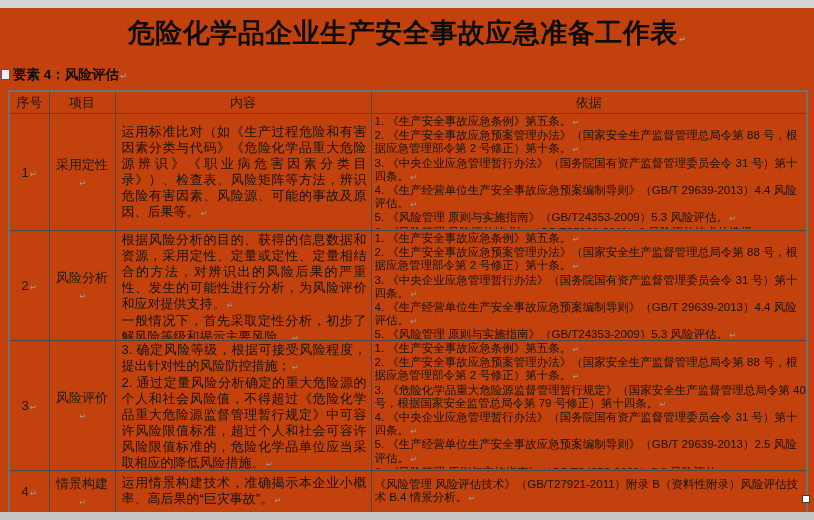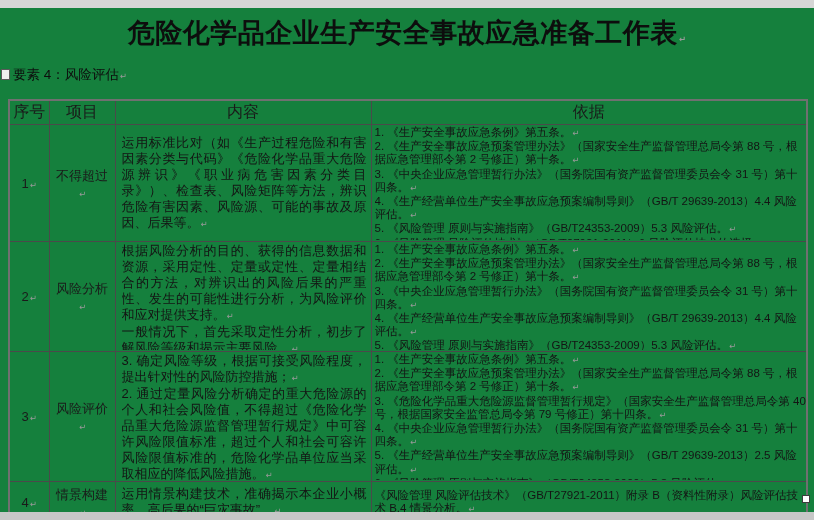--- a/index.html
+++ b/index.html
@@ -1,39 +1,39 @@
 <!DOCTYPE html>
 <html><head>
 <meta charset="utf-8">
 <style>
   html,body{margin:0;padding:0;background:#f2f2f2;}
   .page{
     position:relative;
     width:814px;height:520px;
-    background:#15803d;
+    background:#c2410c;
     overflow:hidden;
     font-family:"Liberation Sans","DejaVu Sans",sans-serif;
     color:#151515;
   }
   .strip-top{position:absolute;top:0;left:0;width:814px;height:8px;background:#d6d6d6;}
   .strip-bottom{position:absolute;bottom:0;left:0;width:814px;height:8px;background:#c7c7c7;}
   .page-title{
     margin:14px 0 0 0;
     text-align:center;
     font-size:27px;
     font-weight:700;
     letter-spacing:0.5px;
     line-height:38px;
     color:#0d0d0d;
     white-space:nowrap;
   }
   .section-label{
-    margin:8px 0 15px 13px;
+    margin:8px 0 6px 13px;
     font-size:13.5px;
-    font-weight:400;
+    font-weight:700;
     color:#0d0d0d;
   }
   .anchor-box{
     position:absolute;left:1px;top:69px;
     width:7px;height:9px;
     border:1px solid #5a5a5a;background:#efefef;
   }
   table.worksheet{
     margin-left:8px;
     width:798px;
@@ -41,21 +41,21 @@
     table-layout:fixed;
     border:2px solid #707070;
   }
   .worksheet th,.worksheet td{
     border:1px solid #4a4a4a;
     padding:1px 3px;
     vertical-align:middle;
     overflow:hidden;
   }
   .worksheet th{
-    font-size:16px;font-weight:400;text-align:center;height:19px;
+    font-size:13px;font-weight:400;text-align:center;height:19px;
     color:#1a1a1a;
   }
   col.w-no{width:40px;}
   col.w-item{width:66px;}
   col.w-content{width:256px;}
   col.w-basis{width:436px;}
   tbody tr:nth-child(1){height:117px;}
   tbody tr:nth-child(2){height:110px;}
   tbody tr:nth-child(3){height:130px;}
   tbody tr:nth-child(4){height:42px;}
@@ -105,21 +105,21 @@
       <tr>
         <th>序号</th>
         <th>项目</th>
         <th>内容</th>
         <th>依据</th>
       </tr>
     </thead>
     <tbody>
         <tr>
     <td class="c-no pm">1</td>
-    <td class="c-item pm">不得超过</td>
+    <td class="c-item pm">采用定性</td>
     <td class="c-content">
             <div class="cellbox">
               <div class="para pm">运用标准比对（如《生产过程危险和有害因素分类与代码》《危险化学品重大危险源辨识》《职业病危害因素分类目录》）、检查表、风险矩阵等方法，辨识危险有害因素、风险源、可能的事故及原因、后果等。</div>
             </div>
           </td>
     <td class="c-basis">
             <div class="cellbox">
               <div class="para pm">1. 《生产安全事故应急条例》第五条。</div>
               <div class="para pm">2. 《生产安全事故应急预案管理办法》（国家安全生产监督管理总局令第 88 号，根据应急管理部令第 2 号修正）第十条。</div>
               <div class="para pm">3. 《中央企业应急管理暂行办法》（国务院国有资产监督管理委员会令 31 号）第十四条。</div>

